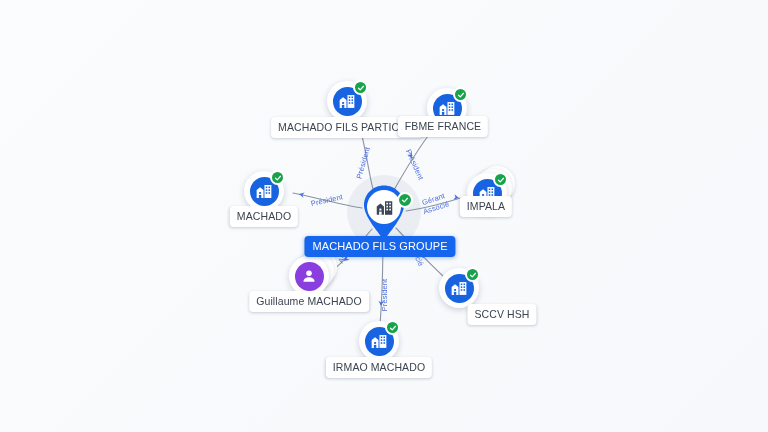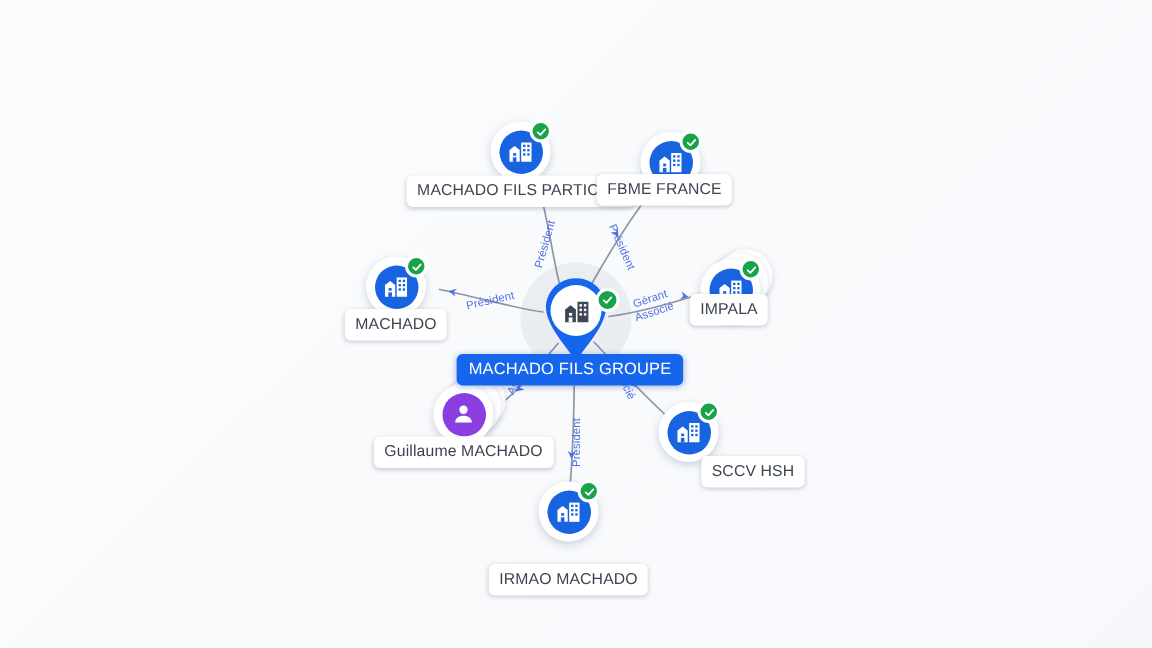--- a/index.html
+++ b/index.html
@@ -378,21 +378,21 @@
         </div>
       </div>
     </div>
   <div id="label-layer">
       <div class="node-label" style="left: 347px; top: 117px;">MACHADO FILS PARTICU...</div>
       <div class="node-label" style="left: 443px; top: 116px;">FBME FRANCE</div>
       <div class="node-label" style="left: 264px; top: 206px;">MACHADO</div>
       <div class="node-label" style="left: 486px; top: 196px;">IMPALA</div>
       <div class="node-label" style="left: 309px; top: 291px;">Guillaume MACHADO</div>
       <div class="node-label" style="left: 458px; top: 304px; margin-left: 44px;">SCCV HSH</div>
-      <div class="node-label" style="left: 379px; top: 376px;">IRMAO MACHADO</div>
+      <div class="node-label" style="left: 379px; top: 357px;">IRMAO MACHADO</div>
       <div class="node-label center-label" style="left: 380px; top: 236px;">MACHADO FILS GROUPE</div>
     </div>
   <div id="edge-label-layer">
       <div class="edge-label" style="left: 364px; top: 163px; transform: translate(-50%, -50%) rotate(-74deg);">
         <div>Président</div>
       </div>
       <div class="edge-label" style="left: 414px; top: 165px; transform: translate(-50%, -50%) rotate(66deg);">
         <div>Président</div>
       </div>
       <div class="edge-label" style="left: 327px; top: 201px; transform: translate(-50%, -50%) rotate(-13deg);">

